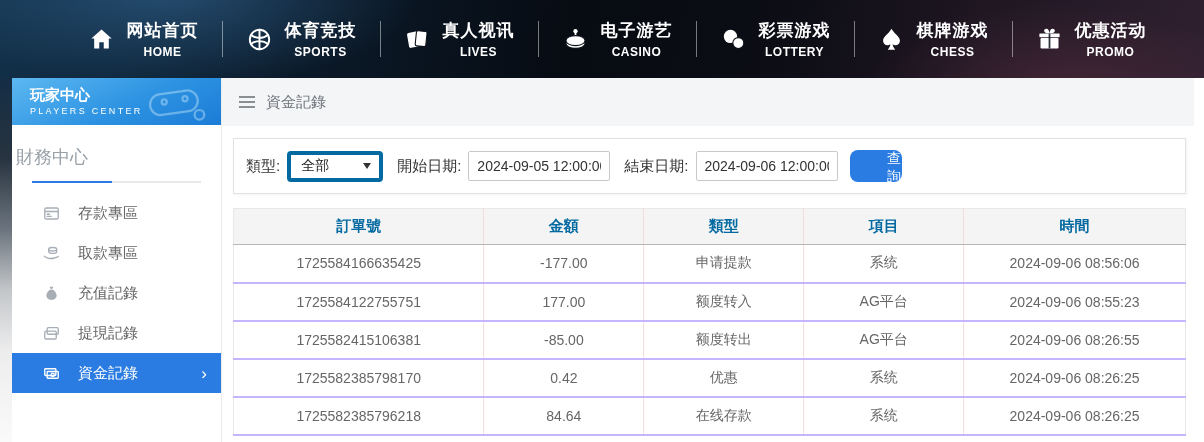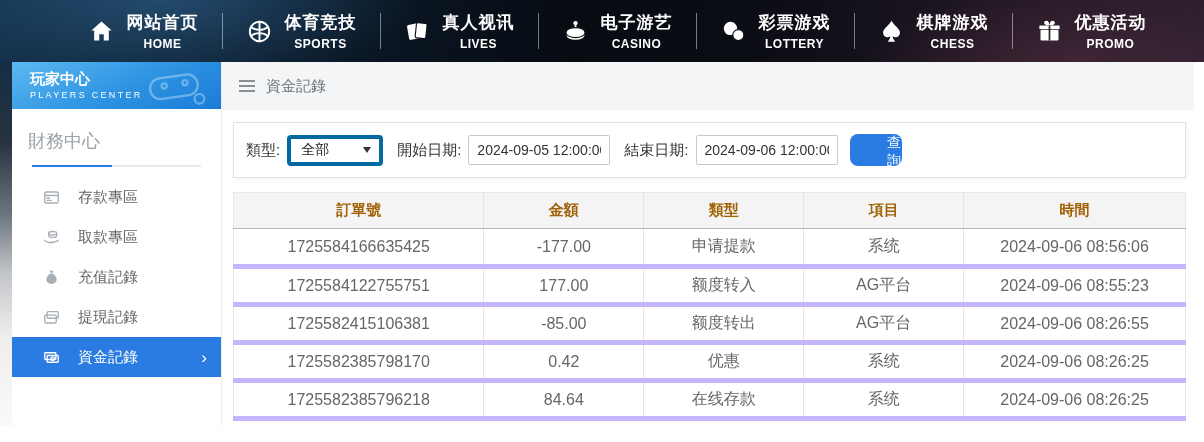--- a/index.html
+++ b/index.html
@@ -2,21 +2,21 @@
 <html lang="zh" style="--accent: #2b7ce2;"><head>
 <meta charset="utf-8">
 <style>
   :root{ --accent:#2b7ce2; }
   *{box-sizing:border-box; margin:0; padding:0;}
   html,body{width:1204px;height:442px;overflow:hidden;}
   body{font-family:"Liberation Sans","DejaVu Sans",sans-serif;background:#fff;}
 
   
   .topnav{
-    height:62px;display:flex;align-items:center;justify-content:center;
+    height:78px;display:flex;align-items:center;justify-content:center;
     background:
       radial-gradient(ellipse 420px 160px at 14% -10%, rgba(64,125,178,.45), transparent 60%),
       radial-gradient(ellipse 300px 140px at 88% 120%, rgba(120,60,80,.35), transparent 65%),
       linear-gradient(100deg,#123049 0%,#0b1b2b 24%,#070b12 48%,#0c0d15 64%,#201723 82%,#2f2030 100%);
     padding-left: 30px;
   }
   .nav-item{display:flex;align-items:center;gap:12px;color:#fff;cursor:pointer;}
   .nav-icon{width:27px;height:27px;display:inline-block;}
   .nav-icon svg{width:100%;height:100%;}
   .nav-icon .fl{fill:#fff;}
@@ -33,21 +33,21 @@
   .sidebar{width:210px;flex:0 0 210px;background:#fff;border-right:1px solid #ececec;}
   .main{flex:1;background:#fff;min-width:0;}
 
   
   .side-header{height:47px;position:relative;overflow:hidden;color:#fff;
     padding:6px 0 0 18px;background:linear-gradient(155deg,#5cb8f1 0%,#2e93e2 55%,#1b7cd6 100%);}
   .side-title{font-size:15px;font-weight:bold;line-height:21px;}
   .side-sub{font-size:9px;letter-spacing:2.3px;margin-top:1px;}
   .gamepad{position:absolute;right:12px;top:2px;width:64px;height:44px;opacity:.45;}
   .gamepad svg{width:100%;height:100%;fill:none;stroke:#bfe6fb;stroke-width:1.4;}
-  .section-title{margin:20px 0 0 16px;font-size:18px;color:#98a0a8;}
+  .section-title{margin:20px 0 0 4px;font-size:18px;color:#98a0a8;}
   .section-line{margin:12px 20px 10px 20px;height:2px;background:#e8e8e8;position:relative;}
   .section-line i{position:absolute;left:0;top:0;height:2px;width:80px;background:var(--accent);}
   .menu-item{height:40px;display:flex;align-items:center;padding-left:30px;gap:17px;
     color:#666;font-size:15px;cursor:pointer;position:relative;}
   .menu-item .mi{width:19px;height:19px;color:#a8aeb6;flex:0 0 19px;}
   .menu-item .mi svg{width:100%;height:100%;}
   .menu-item.active{background:var(--accent);color:#fff;}
   .menu-item.active .mi{color:#fff;}
   .chev{position:absolute;right:14px;font-size:17px;line-height:1;color:#fff;}
 
@@ -68,23 +68,23 @@
     border-top:6px solid #333;}
   input.date{width:142px;height:30px;border:1px solid #c9c9c9;border-radius:2px;padding:0 8px;
     font-size:14px;color:#333;font-family:inherit;}
   .btn{margin-left:12px;width:52px;height:32px;background:var(--accent);color:#fff;border:none;
     border-radius:8px;font-size:14px;cursor:pointer;padding-left:37px;}
 
   table{width:100%;border-collapse:collapse;margin-top:14px;table-layout:fixed;
     border:1px solid #e8e8e8;border-bottom:none;}
   th,td{border-left:1px solid #f2dcdc;text-align:center;overflow:hidden;white-space:nowrap;}
   th:first-child,td:first-child{border-left:none;}
-  th{background:#f4f4f5;height:36px;font-size:15px;color:#a16207;font-weight:bold;
+  th{background:#f4f4f5;height:36px;font-size:15px;color:#0369a1;font-weight:bold;
     border-bottom:1px solid #b7b7b7;}
-  td{height:38px;font-size:16px;color:#666;border-bottom:5px solid #c4b5fd;}
+  td{height:38px;font-size:14px;color:#666;border-bottom:2px solid #c4b5fd;}
 </style>
 </head>
 <body>
 
 <header class="topnav">
   <nav id="nav-items" class="nav-items" style="display:flex;align-items:center;">
       <div class="nav-item">
         <span class="nav-icon"><svg viewBox="0 0 24 24">
             <path class="fl" d="M12 3 3 11h2.5v9H10v-5.5h4V20h4.5v-9H21z"></path>
           </svg></span>

